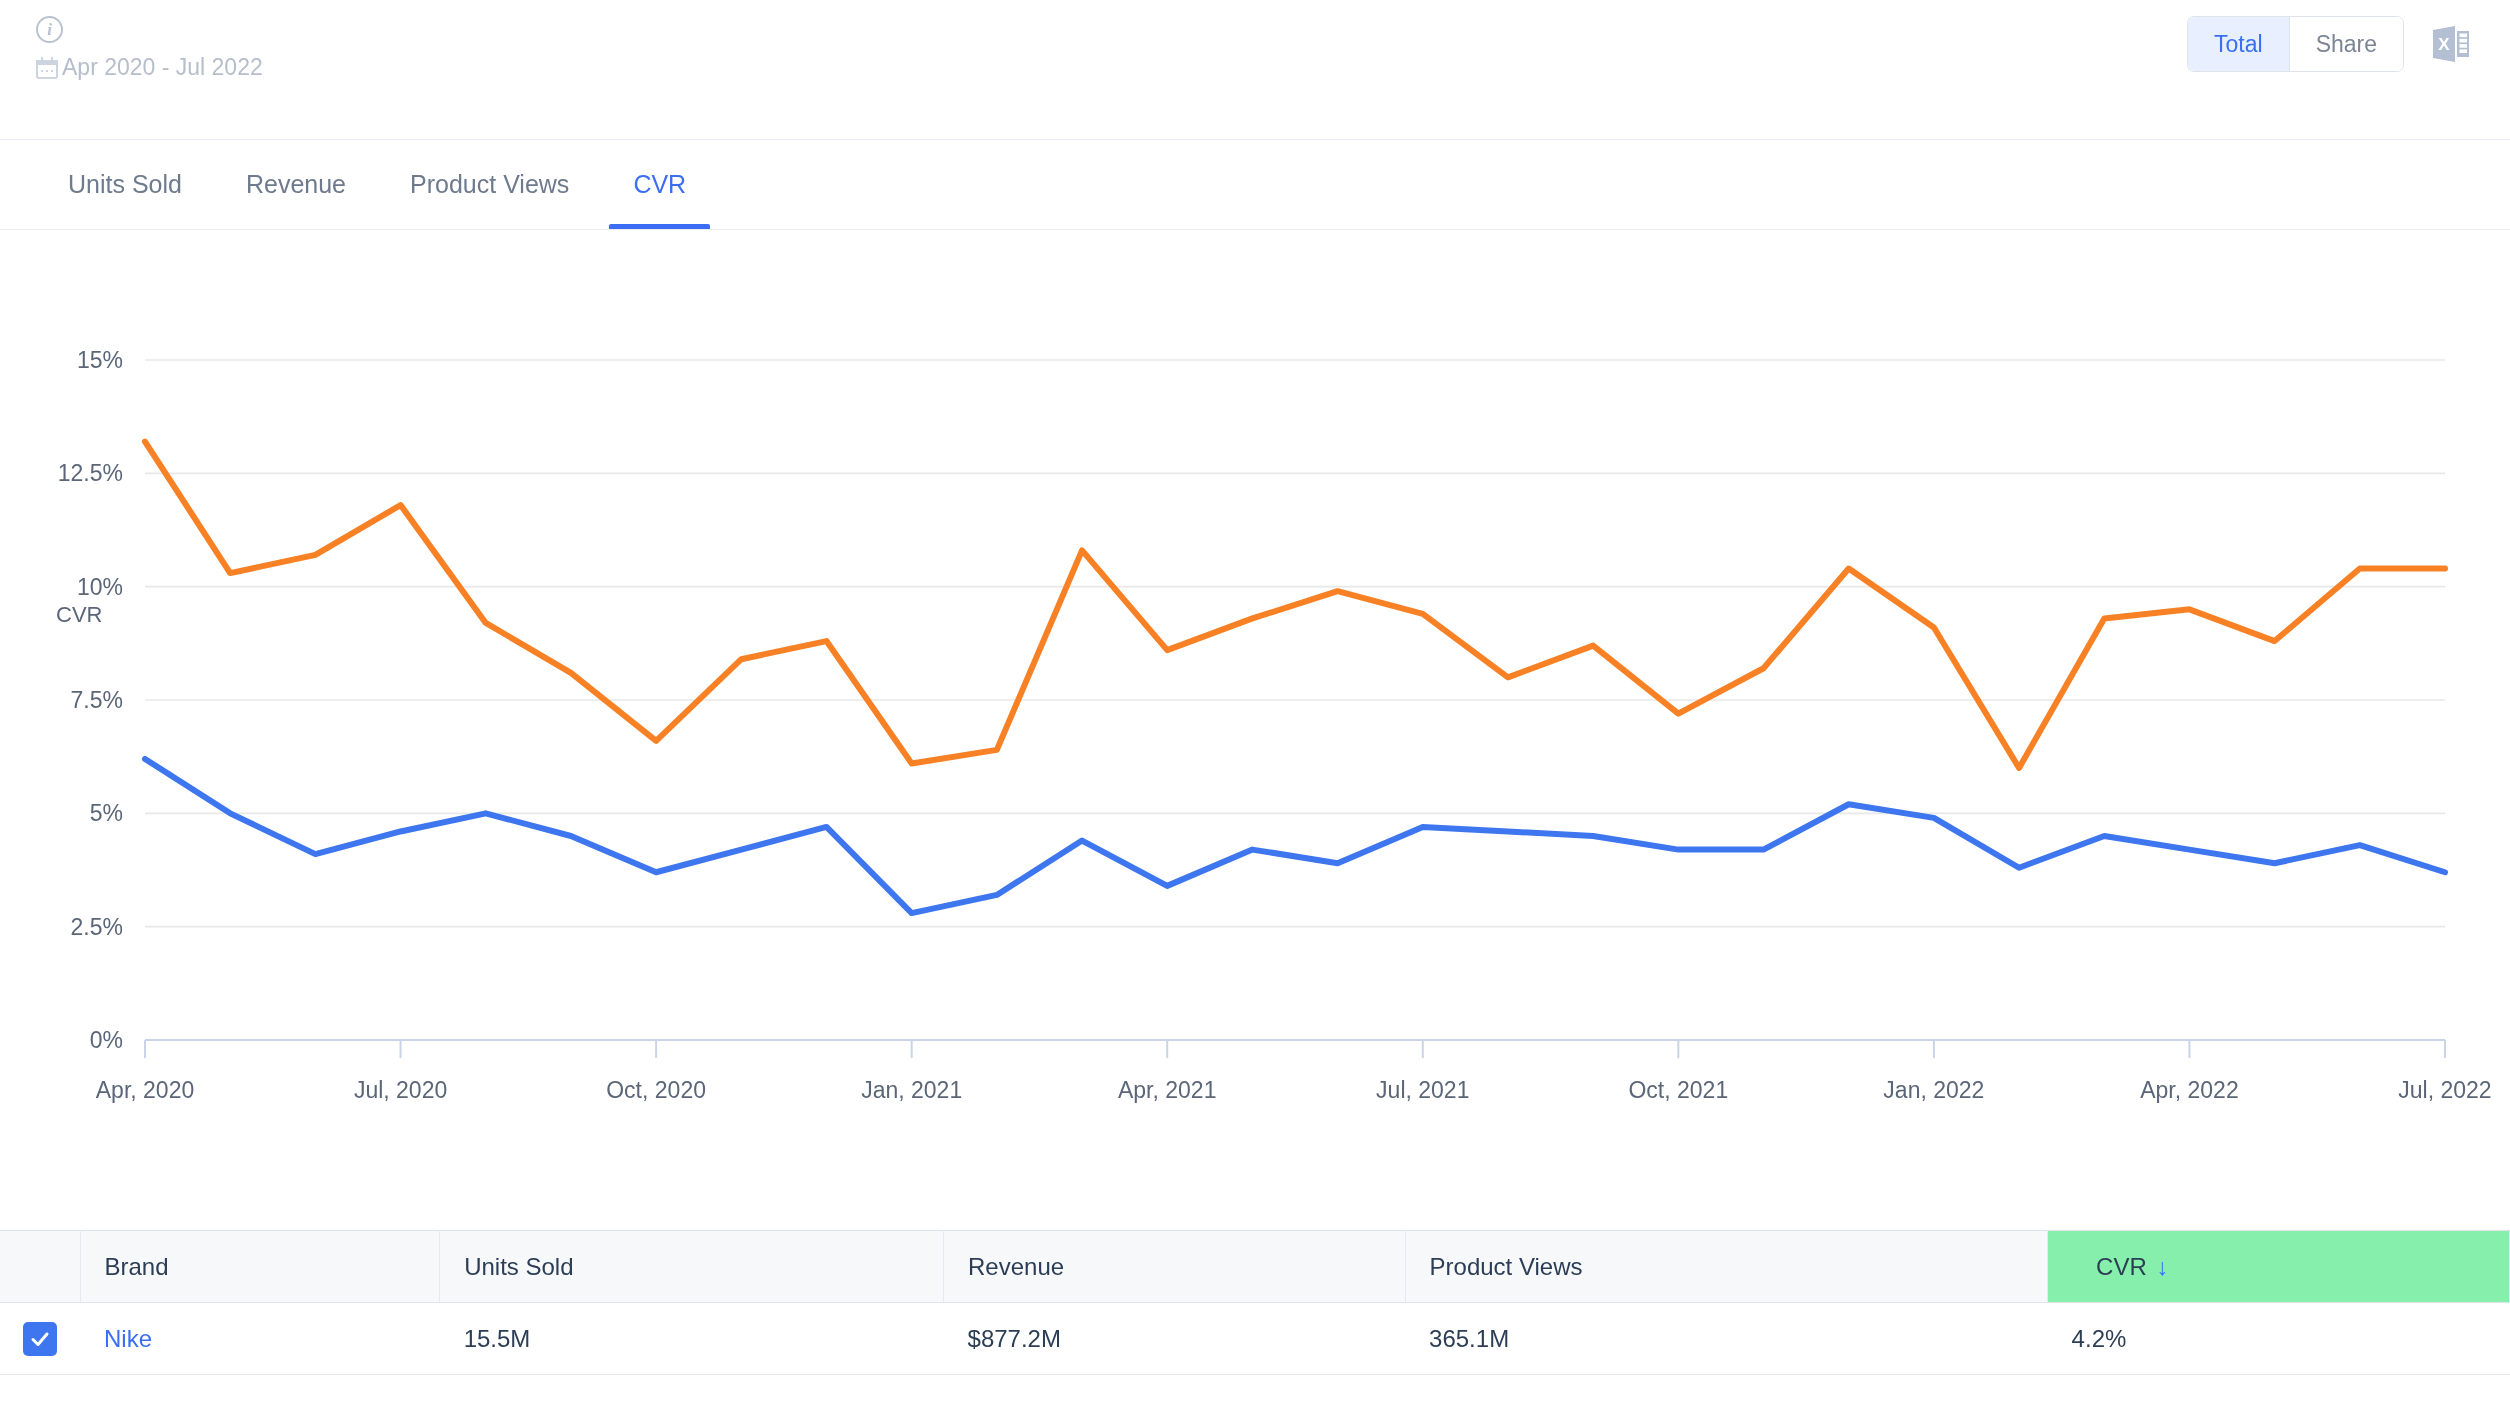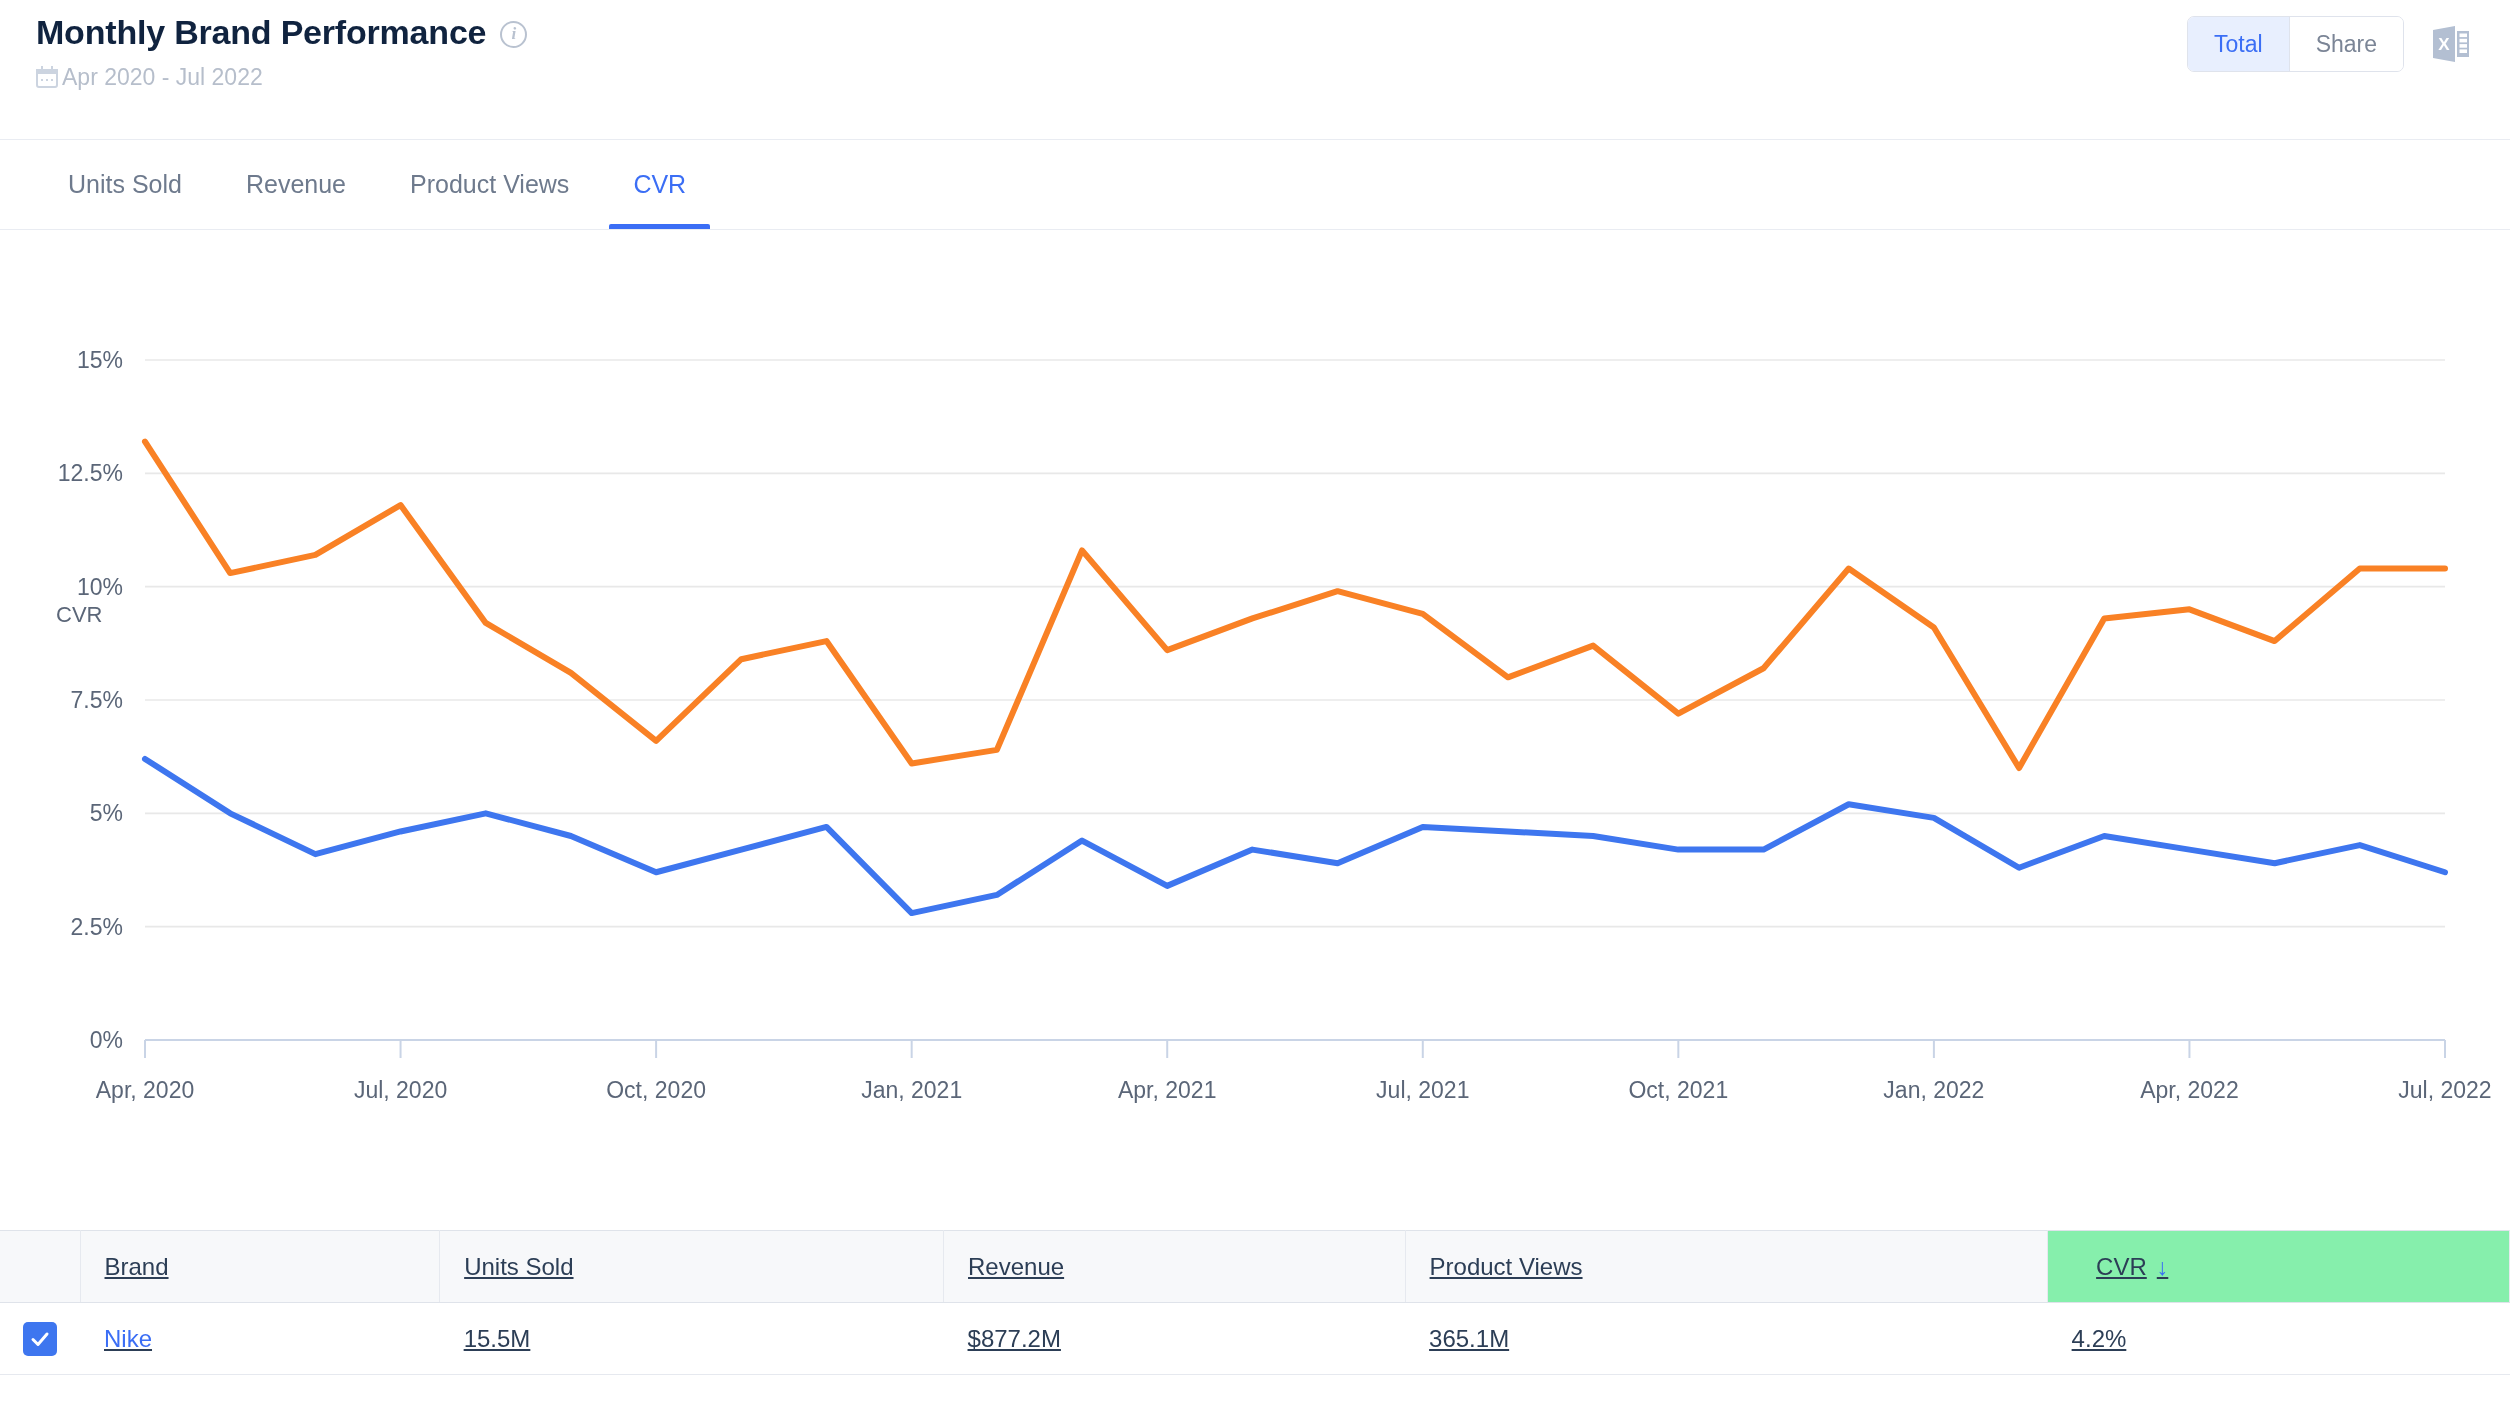--- a/index.html
+++ b/index.html
@@ -94,21 +94,21 @@
   
   .chart-wrap { position:relative; height: 1000px; }
   .chart-svg { display:block; }
   .axis-title {
     position:absolute; left:56px; top:372px;
     font-size:22px; color:#5b6678;
   }
 
   
   .table { width:100%; border-collapse:collapse; font-size:24px; }
-  .table th, .table td { text-align:left;text-decoration:underline; }
+  .table th, .table td { text-align:left; }
   .table thead th {
     background:#f7f8fa; color:#2c3e56; font-weight:400;
     height:72px; padding: 0 24px;
     border-right:1px solid #e6e9ef; border-bottom:1px solid #dfe3ea;
     border-top:1px solid #dfe3ea;
     white-space:nowrap;
   }
   .table thead th.sorted { background:#86efac;padding-left:48px; }
   .table thead th.cb-col { width:80px; padding:0; }
   .sort-arrow { color:#3b6ef5; font-size:23px; margin-left:10px; }
@@ -125,21 +125,20 @@
   }
   .cb svg { display:block; }
 </style>
 </head>
 <body>
 
 <div class="app">
 
   <div class="header">
     <div class="title-row">
-      <div class="title">Monthly Brand Performance</div>
       <div class="info-icon">i</div>
     </div>
     <div class="subtitle-row">
       <div class="cal-icon">
         <div class="peg l"></div>
           <div class="peg r"></div>
         <div class="frame"></div>
           <div class="top"></div>
           <div class="dots"></div>
       </div>

